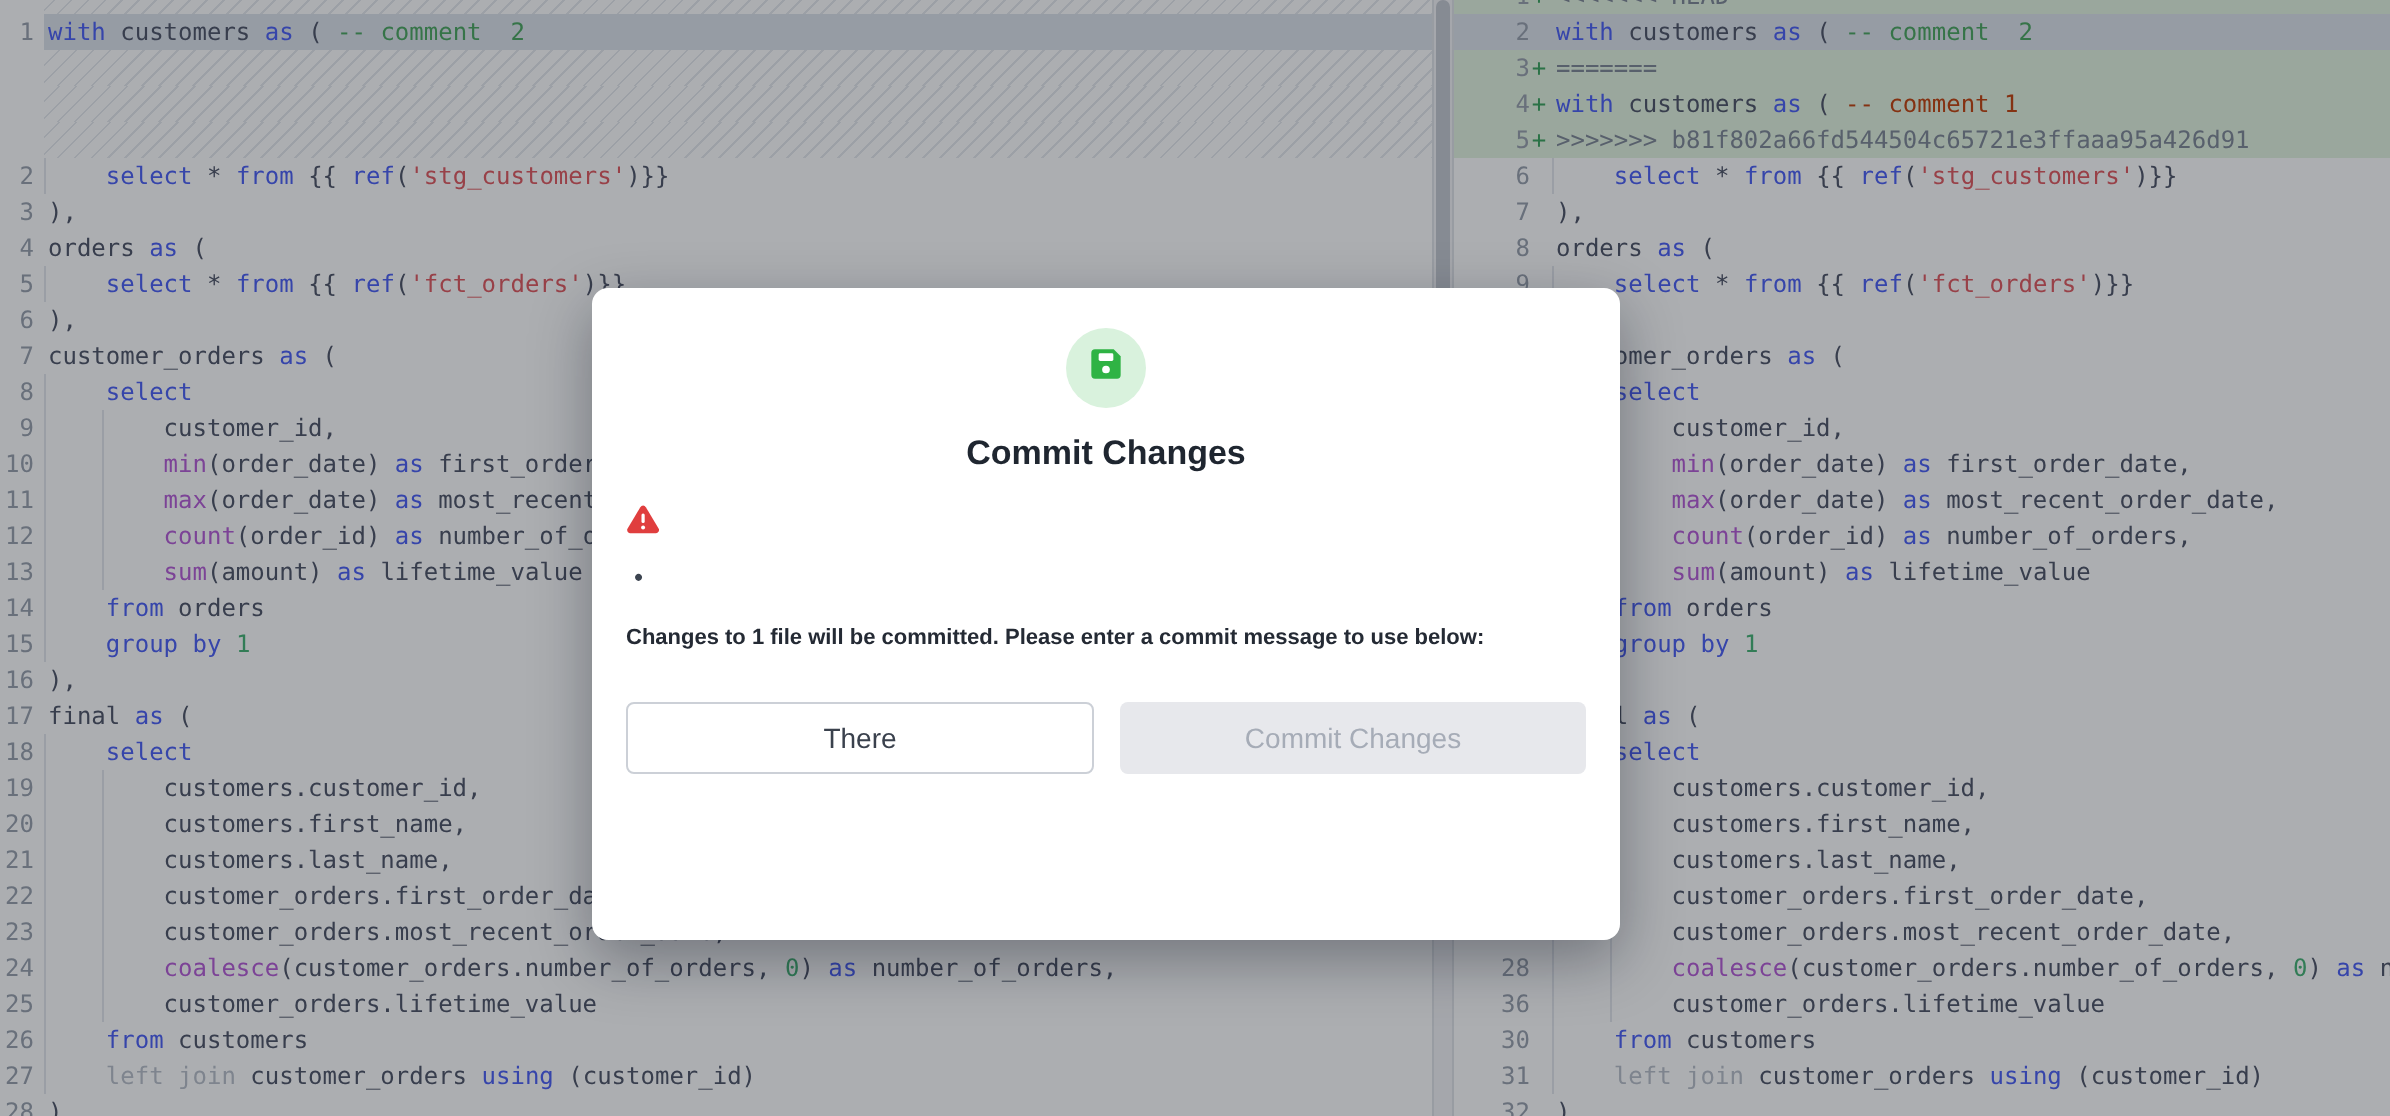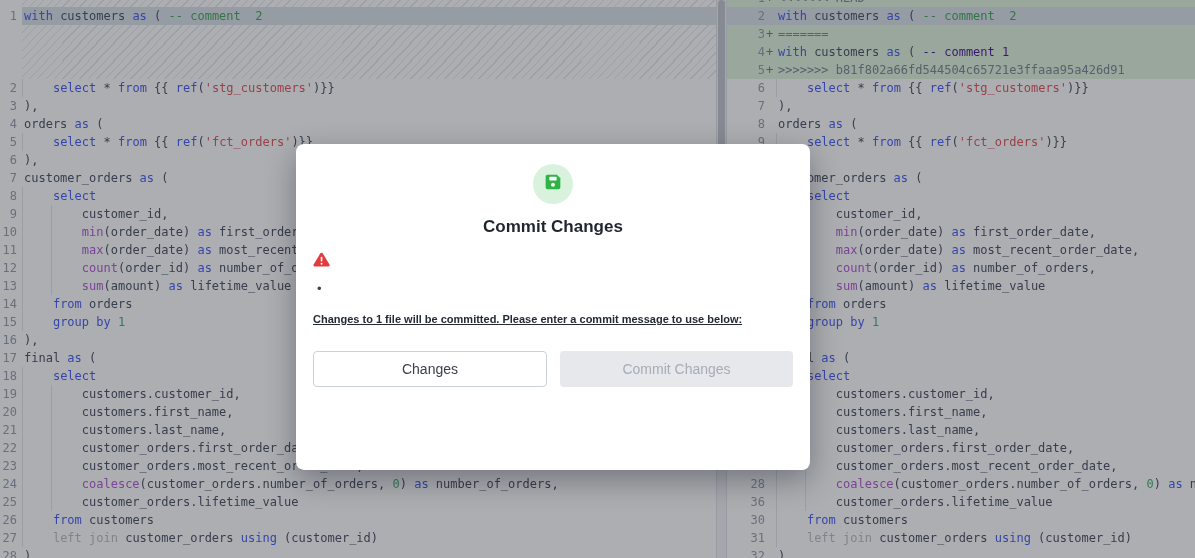--- a/index.html
+++ b/index.html
@@ -36,21 +36,21 @@
          border-radius:8px;box-shadow:0 10px 30px rgba(10,15,30,.35);z-index:100;box-sizing:border-box;
          padding:0 17px;}
   .icon-circle{width:40px;height:40px;border-radius:50%;background:#d9f2dd;margin:20px auto 0;
                display:flex;align-items:center;justify-content:center;}
   #modal h1{margin:13px 0 0;text-align:center;font-size:17px;line-height:20px;color:#1f2630;font-weight:700;}
   .warn-row{display:flex;align-items:center;gap:9px;margin-top:15px;}
   .warn-row .txt{font-size:13px;font-weight:700;color:#232933;}
   .file-row{display:flex;align-items:center;gap:10px;margin-top:13px;padding-left:4px;}
   .file-row .dot{font-size:13px;color:#3c4450;}
   .file-row .txt{font-size:13.5px;color:#3c4450;}
-  .instruction{margin-top:17px;font-size:11px;font-weight:700;color:#242a34;text-decoration:underline;}
+  .instruction{margin-top:17px;font-size:11px;font-weight:700;color:#242a34;}
   .ta-wrap{position:relative;margin-top:8px;}
   .ta-wrap textarea{display:block;width:480px;height:56px;box-sizing:border-box;resize:none;
         border:2px solid #17626b;border-radius:8px;padding:8px 10px;font-family:"Liberation Sans",sans-serif;
         font-size:13.5px;color:#2a313c;outline:none;}
   .ta-wrap textarea::placeholder{color:#6e7685;opacity:1;}
   .caret{position:absolute;left:11px;top:9px;width:1.5px;height:17px;background:#20262e;}
   .resize-grip{position:absolute;right:4px;bottom:4px;width:9px;height:9px;
         background:repeating-linear-gradient(135deg,transparent 0 2px,#9aa0ab 2px 3px);}
   .btn-row{display:flex;gap:13px;margin-top:26px;}
   .btn{height:36px;border-radius:4px;font-family:"Liberation Sans",sans-serif;font-size:14px;
@@ -102,21 +102,21 @@
 
   <div id="vscroll">
     <div class="thumb"></div>
   </div>
 
   <div class="pane" id="pane-right">
     <div class="rows">
         <div class="row add"><span class="ln">1</span><span class="plus">+</span><span class="code"><span style="color: rgb(126, 135, 150);">&lt;&lt;&lt;&lt;&lt;&lt;&lt; HEAD</span></span></div>
         <div class="row hl"><span class="ln">2</span><span class="plus"></span><span class="code"><span style="color: rgb(74, 94, 245);">with</span><span style="color: rgb(77, 83, 102);"> customers </span><span style="color: rgb(74, 94, 245);">as</span><span style="color: rgb(77, 83, 102);"> ( </span><span style="color: rgb(74, 167, 94);">-- comment  2</span></span></div>
         <div class="row add"><span class="ln">3</span><span class="plus">+</span><span class="code"><span style="color: rgb(126, 135, 150);">=======</span></span></div>
-        <div class="row add"><span class="ln">4</span><span class="plus">+</span><span class="code"><span style="color: rgb(74, 94, 245);">with</span><span style="color: rgb(77, 83, 102);"> customers </span><span style="color: rgb(74, 94, 245);">as</span><span style="color: rgb(77, 83, 102);"> ( </span><span style="color: #4c1d95;">-- comment 1</span></span></div>
+        <div class="row add"><span class="ln">4</span><span class="plus">+</span><span class="code"><span style="color: rgb(74, 94, 245);">with</span><span style="color: rgb(77, 83, 102);"> customers </span><span style="color: rgb(74, 94, 245);">as</span><span style="color: rgb(77, 83, 102);"> ( </span><span style="color: #c2410c;">-- comment 1</span></span></div>
         <div class="row add"><span class="ln">5</span><span class="plus">+</span><span class="code"><span style="color: rgb(126, 135, 150);">&gt;&gt;&gt;&gt;&gt;&gt;&gt; b81f802a66fd544504c65721e3ffaaa95a426d91</span></span></div>
         <div class="row"><span class="ln">6</span><span class="plus"></span><span class="code"><i class="g" style="left: 2px;"></i><span style="color: rgb(77, 83, 102);">    </span><span style="color: rgb(74, 94, 245);">select</span><span style="color: rgb(77, 83, 102);"> * </span><span style="color: rgb(74, 94, 245);">from</span><span style="color: rgb(77, 83, 102);"> {{ </span><span style="color: rgb(74, 94, 245);">ref</span><span style="color: rgb(77, 83, 102);">(</span><span style="color: rgb(224, 88, 95);">'stg_customers'</span><span style="color: rgb(77, 83, 102);">)}}</span></span></div>
         <div class="row"><span class="ln">7</span><span class="plus"></span><span class="code"><span style="color: rgb(77, 83, 102);">),</span></span></div>
         <div class="row"><span class="ln">8</span><span class="plus"></span><span class="code"><span style="color: rgb(77, 83, 102);">orders </span><span style="color: rgb(74, 94, 245);">as</span><span style="color: rgb(77, 83, 102);"> (</span></span></div>
         <div class="row"><span class="ln">9</span><span class="plus"></span><span class="code"><i class="g" style="left: 2px;"></i><span style="color: rgb(77, 83, 102);">    </span><span style="color: rgb(74, 94, 245);">select</span><span style="color: rgb(77, 83, 102);"> * </span><span style="color: rgb(74, 94, 245);">from</span><span style="color: rgb(77, 83, 102);"> {{ </span><span style="color: rgb(74, 94, 245);">ref</span><span style="color: rgb(77, 83, 102);">(</span><span style="color: rgb(224, 88, 95);">'fct_orders'</span><span style="color: rgb(77, 83, 102);">)}}</span></span></div>
         <div class="row"><span class="ln">10</span><span class="plus"></span><span class="code"><span style="color: rgb(77, 83, 102);">),</span></span></div>
         <div class="row"><span class="ln">11</span><span class="plus"></span><span class="code"><span style="color: rgb(77, 83, 102);">customer_orders </span><span style="color: rgb(74, 94, 245);">as</span><span style="color: rgb(77, 83, 102);"> (</span></span></div>
         <div class="row"><span class="ln">12</span><span class="plus"></span><span class="code"><i class="g" style="left: 2px;"></i><span style="color: rgb(77, 83, 102);">    </span><span style="color: rgb(74, 94, 245);">select</span></span></div>
         <div class="row"><span class="ln">13</span><span class="plus"></span><span class="code"><i class="g" style="left: 2px;"></i><i class="g" style="left: 30.9px;"></i><span style="color: rgb(77, 83, 102);">        customer_id,</span></span></div>
         <div class="row"><span class="ln">14</span><span class="plus"></span><span class="code"><i class="g" style="left: 2px;"></i><i class="g" style="left: 30.9px;"></i><span style="color: rgb(77, 83, 102);">        </span><span style="color: rgb(181, 91, 214);">min</span><span style="color: rgb(77, 83, 102);">(order_date) </span><span style="color: rgb(74, 94, 245);">as</span><span style="color: rgb(77, 83, 102);"> first_order_date,</span></span></div>
@@ -166,17 +166,17 @@
     </div>
 
     <div class="file-row">
       <span class="dot">•</span>
     </div>
 
     <div class="instruction">Changes to 1 file will be committed. Please enter a commit message to use below:</div>
 
 
     <div class="btn-row">
-      <button class="btn" id="btn-cancel">Changes</button>
+      <button class="btn" id="btn-cancel">There</button>
       <button class="btn" id="btn-commit" disabled="">Commit Changes</button>
     </div>
   </div>
 </div>
 
 </body></html>

